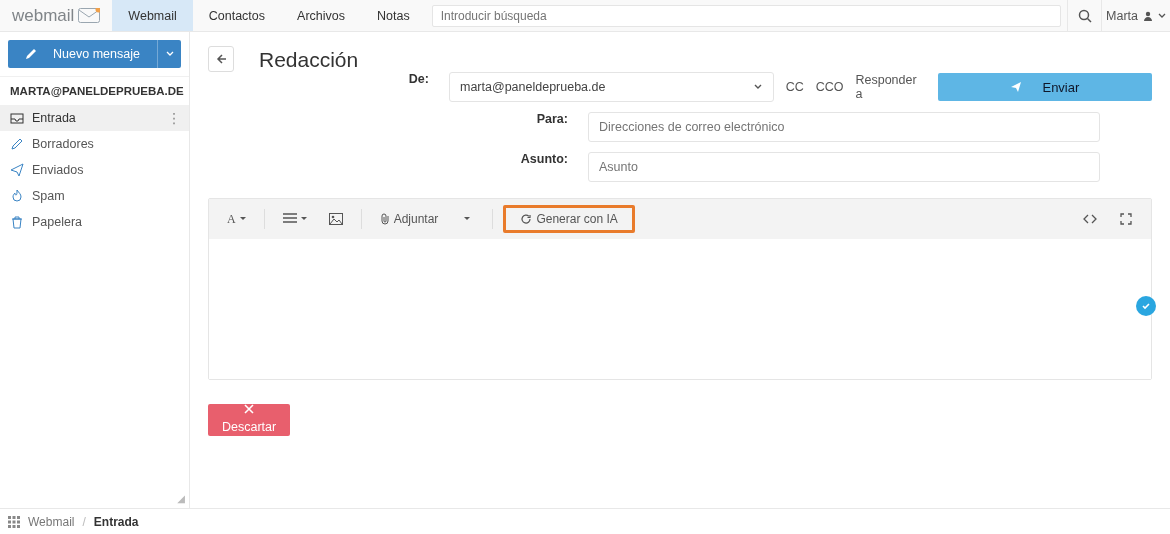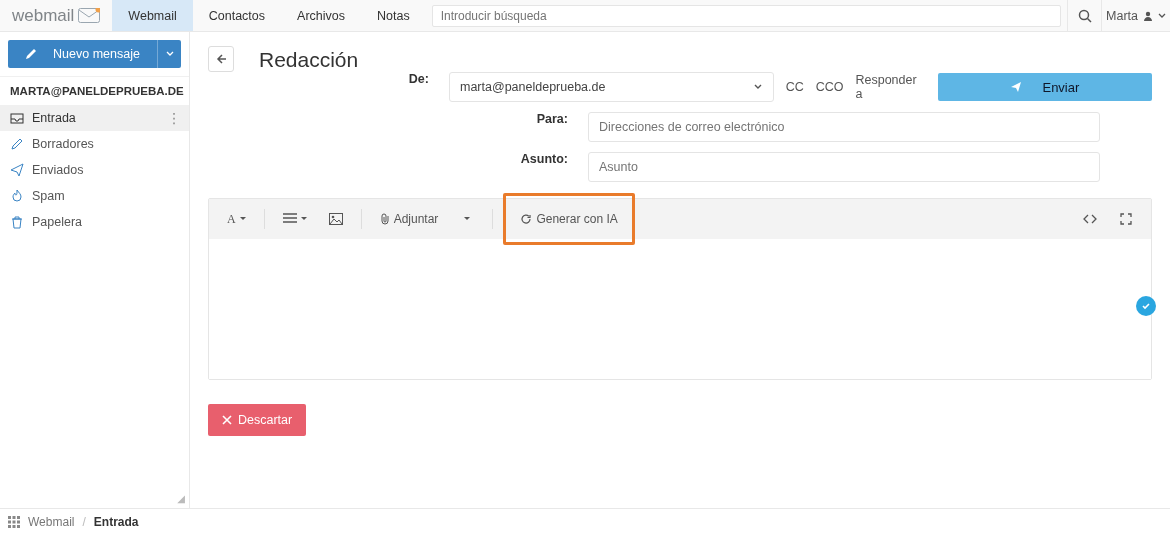--- a/index.html
+++ b/index.html
@@ -45,26 +45,26 @@
   .form-select { width: 330px; display:flex; align-items:center; justify-content:space-between; cursor:pointer; color:#444; }
   .form-input { width: 512px; color:#999; }
   .cc-link { color:#555; font-size:12.5px; cursor:pointer; }
   .send-btn { margin-left:auto; background:#5eb6e5; color:#0f172a; border:none; height:28px; width: 218px; border-radius:2px; display:flex; align-items:center; justify-content:center; gap:20px; cursor:pointer; font-size:13px; }
 
   
   .editor-box { margin-top: 16px; border:1px solid #e5e5e5; border-radius:2px; }
   .editor-toolbar { height: 40px; background:#f3f3f3; display:flex; align-items:center; padding: 0 10px; gap: 6px; }
   .tool-btn { height: 28px; min-width: 30px; padding: 0 8px; display:flex; align-items:center; justify-content:center; gap:4px; cursor:pointer; color:#555; font-size:12px; border-radius:2px; }
   .tool-sep { width:1px; height:20px; background:#ddd; margin: 0 4px; }
-  .ai-btn { border: 3px solid #e97b2b; height: 52px; padding: 0 14px; margin: -2px 0; }
+  .ai-btn { border: 3px solid #e97b2b; height: 28px; padding: 0 14px; margin: -2px 0; }
   .spacer { flex:1; }
   .editor-body { height: 140px; background:#fff; }
 
   .bottom-actions { display:flex; align-items:center; padding: 24px 0 16px; }
-  .discard-btn { background:#e85f6d; color:#fff; border:none; height:32px; padding: 0 14px; border-radius:2px; display:flex; align-items:center; gap:6px; cursor:pointer; font-size:12.5px; }
+  .discard-btn { background:#e85f6d; color:#fff; border:none; height:32px; padding: 0 14px; border-radius:2px; display:flex; align-items:center; gap:6px; cursor:pointer; font-size:12.5px;flex-direction:column; }
   .draft-btn { margin-left:auto; background:#fff; border:1px solid #ddd; color:#555; height:32px; padding:0 12px; border-radius:3px; display:flex; align-items:center; gap:6px; cursor:pointer; font-size:12.5px; }
 
   
   .fab-check { position:absolute; right: 14px; top: 296px; width:20px; height:20px; border-radius:50%; background:#2aa6e0; display:flex; align-items:center; justify-content:center; color:#fff; }
 
   
   .footer-bar { position:absolute; bottom:0; left:0; right:0; height:26px; border-top:1px solid #e8e8e8; display:flex; align-items:center; padding: 0 8px; gap: 8px; font-size: 12px; color:#777; background:#fff; }
   .footer-bar .sep { color:#bbb; }
   .footer-bar .crumb.active { color:#333; font-weight:600; }
 

